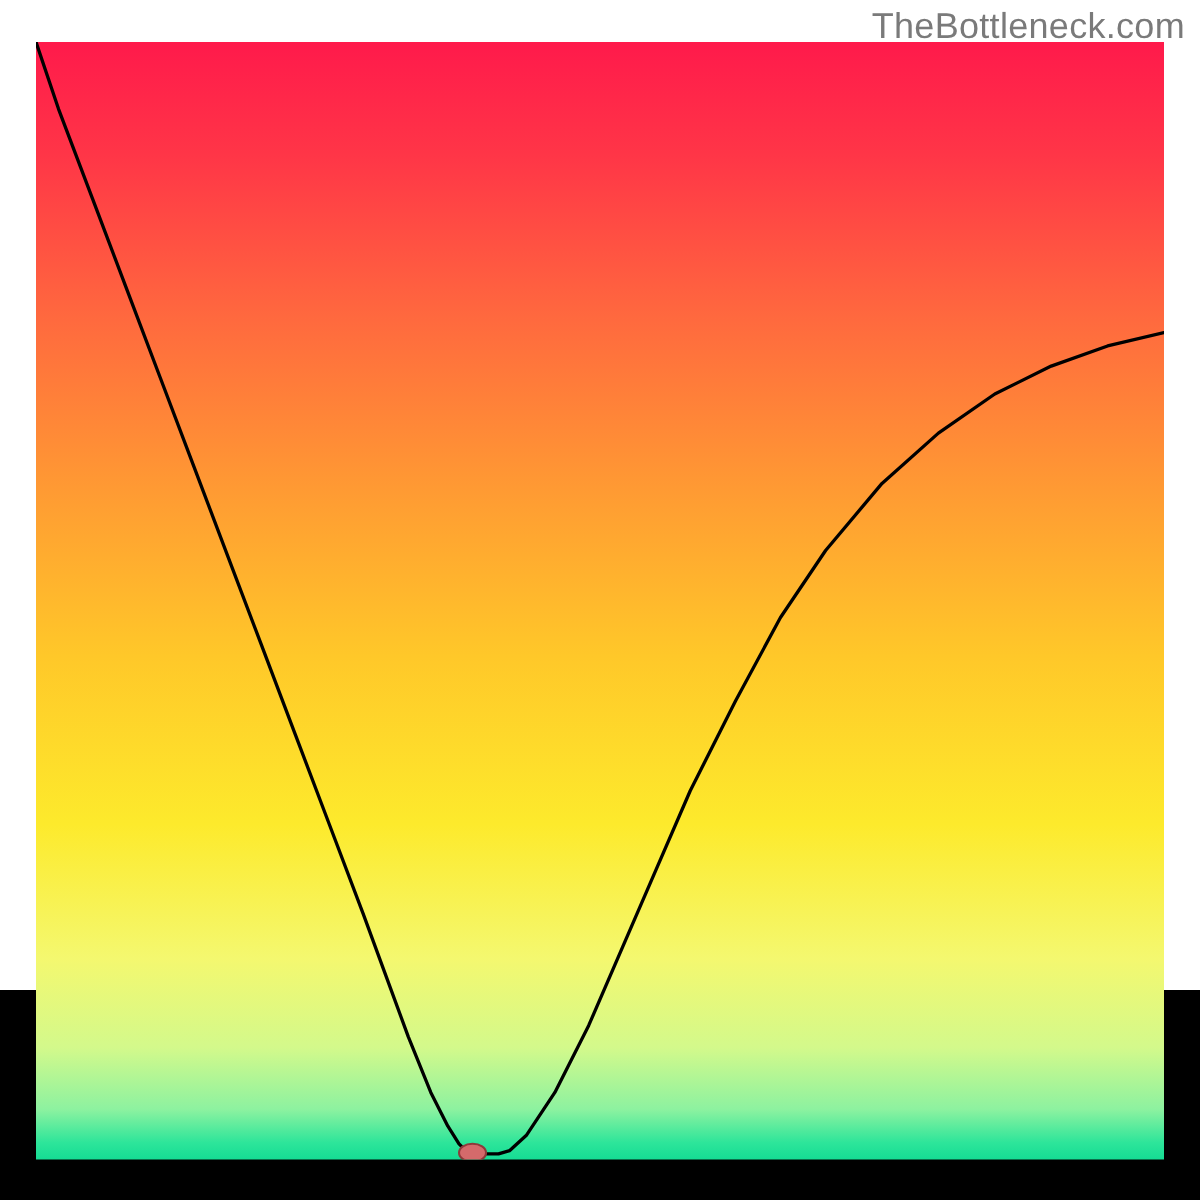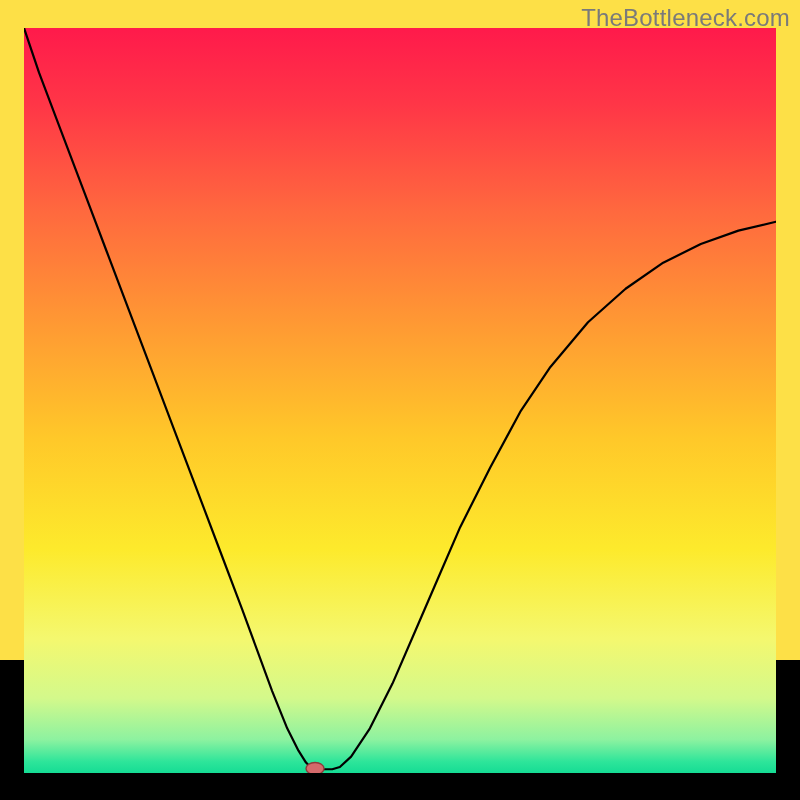--- a/index.html
+++ b/index.html
@@ -7,21 +7,21 @@
     padding: 0;
     width: 800px;
     height: 800px;
     background: #000;
     overflow: hidden;
   }
   .outer {
     position: relative;
     width: 800px;
     height: 660px;
-    background: #fde047;
+    background: #ffffff;
   }
   .watermark {
     position: absolute;
     top: 4px;
     right: 10px;
     color: #7a7a7a;
     font-family: Arial, Helvetica, sans-serif;
     font-size: 24px;
     letter-spacing: 0.2px;
     z-index: 50;

